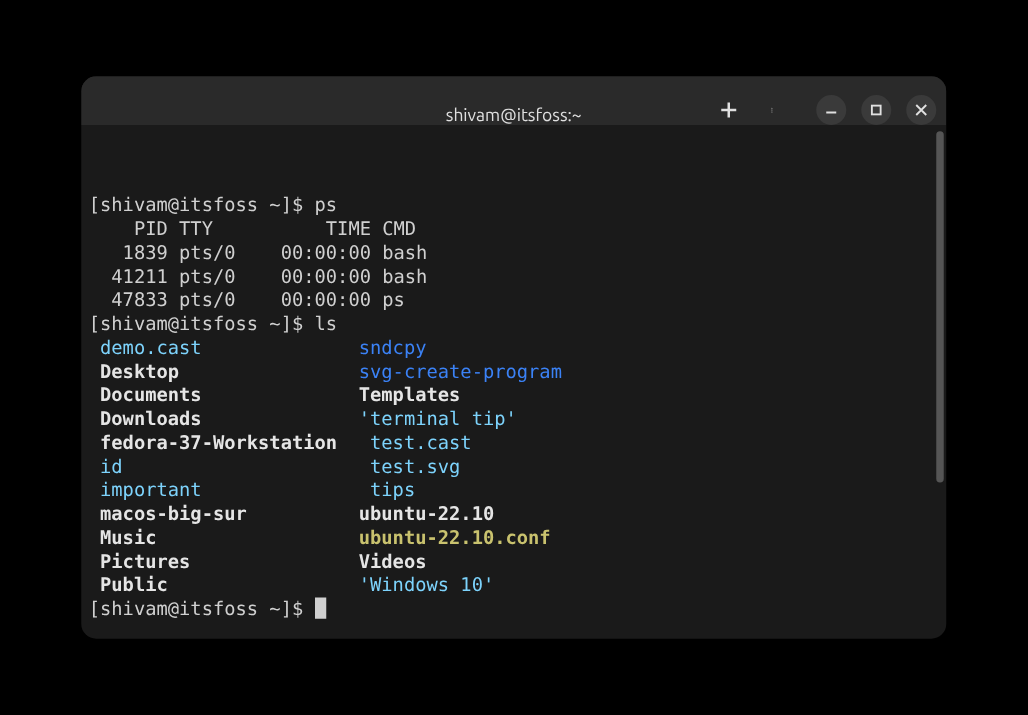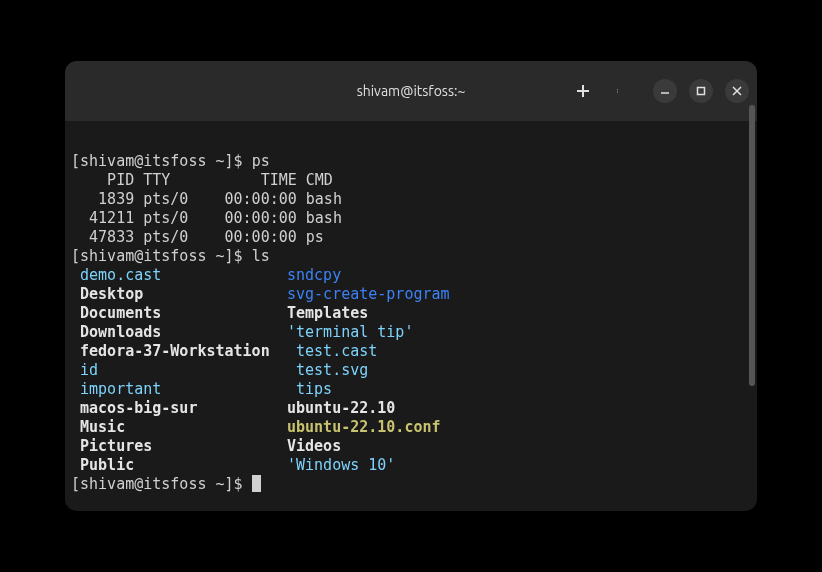--- a/index.html
+++ b/index.html
@@ -19,24 +19,24 @@
     .terminal-window {
       width: 692px;
       height: 450px;
       background: #1a1a1a;
       border-radius: 12px;
       overflow: hidden;
       position: relative;
       box-shadow: 0 4px 20px rgba(0,0,0,0.5);
     }
     .titlebar {
-      height: 60px;
+      height: 39px;
       background: #2a2a2a;
       display: flex;
-      align-items: center;
+      align-items: flex-end;
       padding: 0 8px;
       position: relative;
     }
     .titlebar-title {
       position: absolute;
       left: 50%;
       transform: translateX(-50%);
       color: #e0e0e0;
       font-size: 14px;
       font-family: -apple-system, 'Segoe UI', Ubuntu, sans-serif;
@@ -79,20 +79,21 @@
     .terminal-body {
       padding: 12px 6px 2px 6px;
       font-size: 15px;
       line-height: 19px;
       color: #d0d0d0;
       font-family: 'DejaVu Sans Mono', 'Liberation Mono', monospace;
       white-space: pre;
       height: calc(100% - 44px);
       overflow: hidden;
       position: relative;
+      margin-top: 24px;
     }
     .scrollbar {
       position: absolute;
       right: 2px;
       top: 44px;
       bottom: 4px;
       width: 8px;
     }
     .scrollbar-thumb {
       position: absolute;

